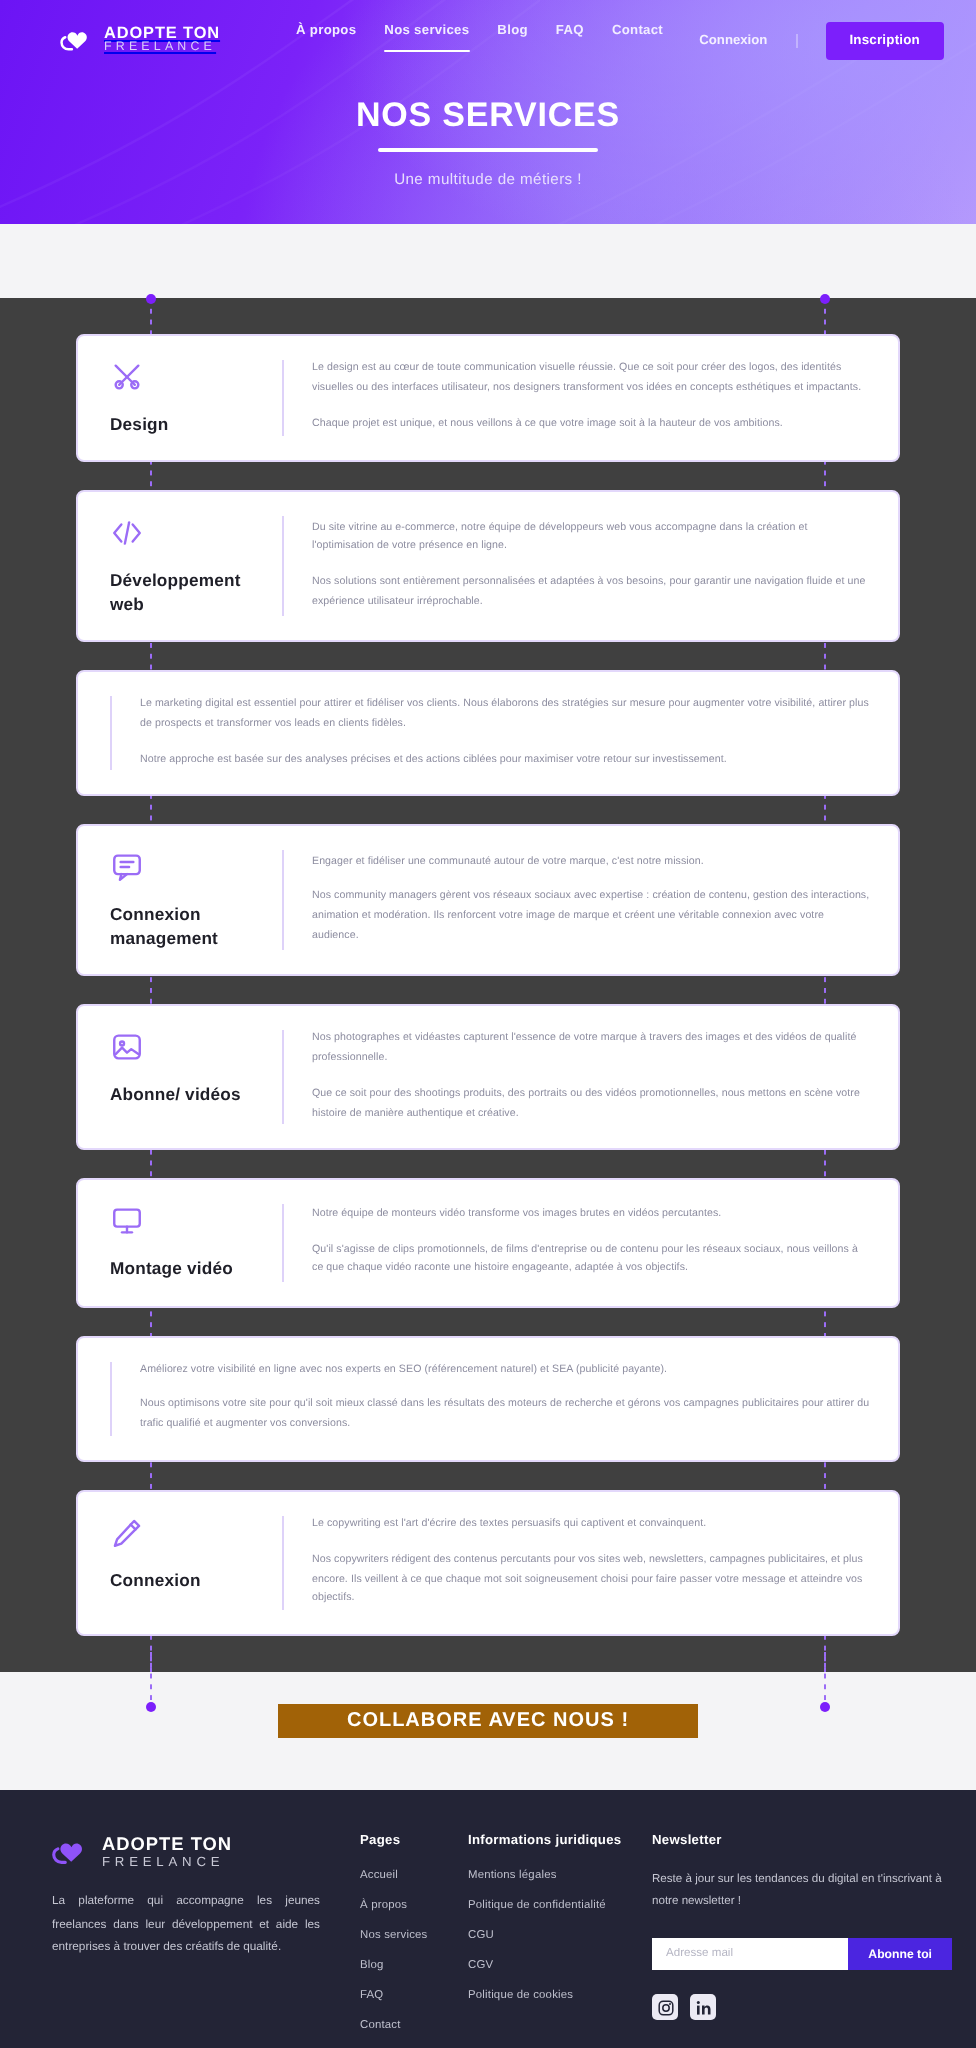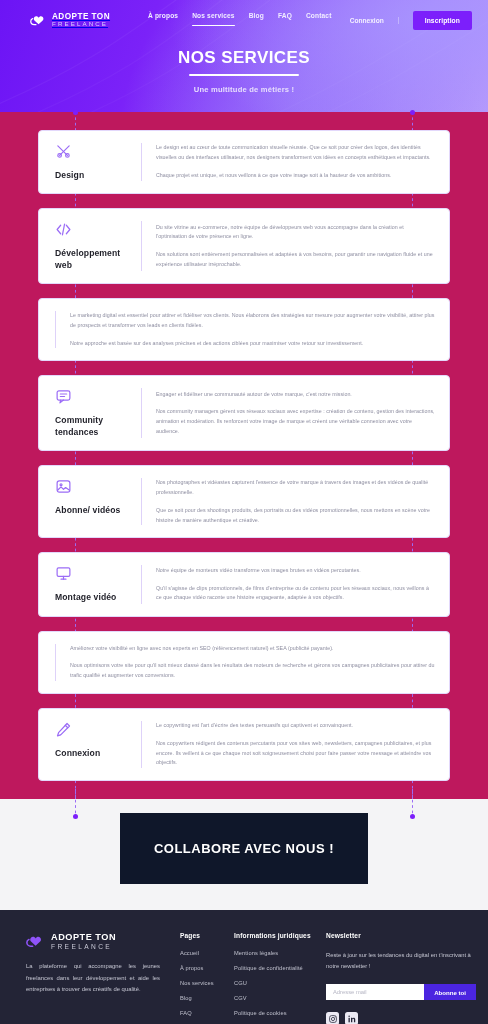--- a/index.html
+++ b/index.html
@@ -66,28 +66,29 @@
   }
   .hero-body { position: relative; z-index: 3; text-align: center; margin-top: 8px; }
   .hero-title {
     color: #fff; font-size: 17px; font-weight: 800; letter-spacing: .4px;
   }
   .hero-rule {
     width: 110px; height: 2px; background: #fff;
     margin: 6px auto 0; border-radius: 2px;
   }
   .hero-sub {
-    color: #e7defd; font-size: 7.6px; font-weight: 700; margin-top: 9px; letter-spacing: .2px;
+    color: #e7defd; font-size: 7.6px; font-weight: 400; margin-top: 9px; letter-spacing: .2px;
   }
 
   
   .services {
     position: relative;
     padding: 18px 0 4px;
-    background: #be185d;
+    background: #404040;
+    margin-top: 37px;
   }
   .rail {
     position: absolute; top: 0; bottom: 0; width: 1px;
     background-image: linear-gradient(to bottom, #9b6cf6 0 2.4px, rgba(0,0,0,0) 2.4px 5.4px);
     background-size: 1px 5.4px;
   }
   .rail.left { left: 75px; }
   .rail.right { left: 412px; }
   .rail-dot {
     position: absolute; width: 5px; height: 5px; border-radius: 50%;
@@ -117,23 +118,23 @@
     flex: 1;
     display: flex; flex-direction: column; justify-content: center; gap: 8px;
   }
   .card-p {
     font-size: 5.3px; line-height: 1.85; color: #8d8da0; letter-spacing: .04px;
   }
 
   
   .cta-wrap { position: relative; padding: 14px 0 26px; text-align: center; z-index: 2; }
   .cta-btn {
-    background: #0f172a; color: #fff;
-    font-family: inherit; font-size: 13px; font-weight: 800; letter-spacing: .5px;
-    border: none; padding: 28px 34px; cursor: pointer;
+    background: #a16207; color: #fff;
+    font-family: inherit; font-size: 10px; font-weight: 800; letter-spacing: .5px;
+    border: none; padding: 3px 34px; cursor: pointer;
   }
 
   
   .footer {
     background: #232436;
     padding: 22px 22px 20px 26px;
     display: flex;
     gap: 0;
     min-height: 154px;
   }
@@ -271,21 +272,21 @@
       <article class="card">
         <div class="card-left">
           <span class="card-icon">
             <svg width="17" height="17" viewBox="0 0 24 24" fill="none" stroke="currentColor" stroke-width="1.7" stroke-linecap="round" stroke-linejoin="round">
               <rect x="3" y="4" width="18" height="13" rx="2.5"></rect>
               <path d="M8 17l-1 4 5-4"></path>
               <path d="M7.5 8.5h9"></path>
               <path d="M7.5 12h6"></path>
             </svg>
           </span>
-          <div class="card-title">Community tendances</div>
+          <div class="card-title">Connexion management</div>
         </div>
         <div class="card-body">
           <p class="card-p">Engager et fidéliser une communauté autour de votre marque, c'est notre mission.</p>
           <p class="card-p">Nos community managers gèrent vos réseaux sociaux avec expertise : création de contenu, gestion des interactions, animation et modération. Ils renforcent votre image de marque et créent une véritable connexion avec votre audience.</p>
         </div>
       </article>
       <article class="card">
         <div class="card-left">
           <span class="card-icon">
             <svg width="17" height="17" viewBox="0 0 24 24" fill="none" stroke="currentColor" stroke-width="1.7" stroke-linecap="round" stroke-linejoin="round">

